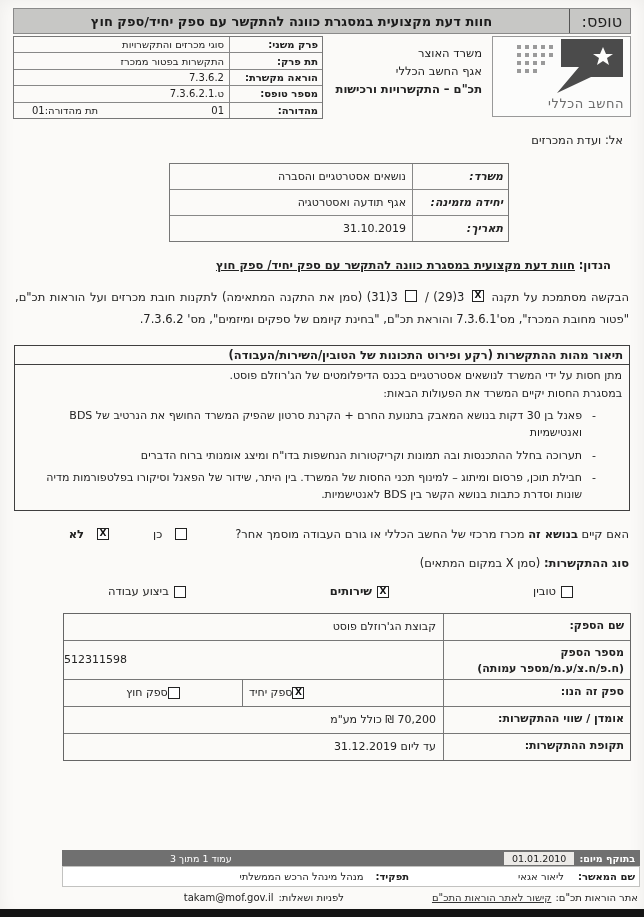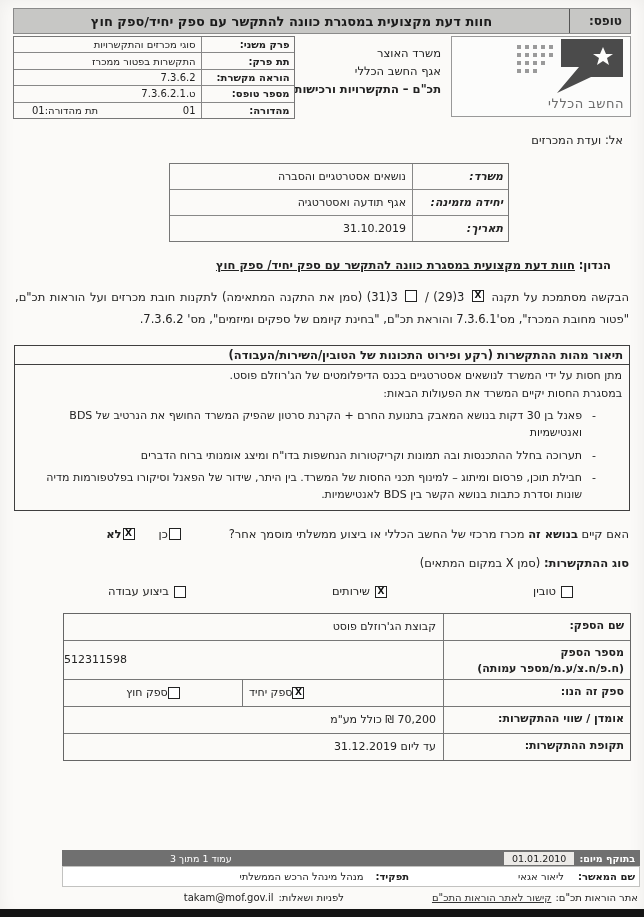--- a/index.html
+++ b/index.html
@@ -6,26 +6,26 @@
   .page{
     width:644px;height:917px;margin:0 auto;position:relative;overflow:hidden;
     background:#fbfaf8;color:#222;
     font-family:"DejaVu Sans",sans-serif;font-size:11px;direction:rtl;
     box-shadow:inset 0 0 18px rgba(0,0,0,0.06);
   }
   .content{padding:8px 13px 0 13px;}
 
   
   .titlebar{display:flex;align-items:stretch;background:#c7c7c5;border:1px solid #8a8a8a;height:24px;}
-  .titlebar .formtag{width:52px;display:flex;align-items:center;padding-right:8px;font-weight:bold;font-size:12px;border-left:1.5px solid #555;}
+  .titlebar .formtag{width:52px;display:flex;align-items:center;padding-right:8px;font-weight:normal;font-size:16px;border-left:1.5px solid #555;}
   .titlebar .formtitle{flex:1;display:flex;align-items:center;justify-content:center;font-weight:bold;font-size:13px;color:#1c1c1c;}
 
   
   .header{display:flex;margin-top:2px;}
-  .logo-box{width:137px;height:79px;border:1px solid #999;background:#fcfcfb;position:relative;flex:none;padding-left:41px;}
+  .logo-box{width:137px;height:79px;border:1px solid #999;background:#fcfcfb;position:relative;flex:none;}
   .logo-caption{position:absolute;right:6px;bottom:5px;font-size:13px;color:#6d6d6d;letter-spacing:0.5px;}
   .ministry{margin-right:10px;margin-top:9px;text-align:right;line-height:1.55;font-size:11.5px;flex:none;}
   .ministry .b{font-weight:bold;}
   .meta-table{width:308px;margin-right:auto;border:1px solid #777;align-self:flex-start;}
   .meta-row{display:flex;border-bottom:1px solid #888;height:15.4px;align-items:center;font-size:10px;}
   .meta-row:last-child{border-bottom:none;}
   .meta-row .lbl{width:88px;flex:none;font-weight:bold;padding-right:4px;border-left:1px solid #888;height:100%;display:flex;align-items:center;}
   .meta-row .val{flex:1;padding-right:5px;padding-left:6px;display:flex;align-items:center;}
   .meta-row .val.split{justify-content:space-between;padding-left:18px;}
 
@@ -52,28 +52,28 @@
   
   .desc-box{margin:14px 1px 0 1px;border:1.5px solid #3f3f3f;}
   .desc-head{font-weight:bold;padding:2px 6px;border-bottom:1px solid #3f3f3f;font-size:11.5px;}
   .desc-body{padding:2px 7px 7px 7px;line-height:1.62;font-size:11px;}
   .desc-bullets{margin-top:4px;}
   .bullet{display:flex;padding-right:26px;margin-top:5px;line-height:1.55;}
   .bullet .dash{flex:none;margin-left:10px;}
 
   .question-row{display:flex;align-items:center;margin:16px 2px 0 0;font-size:11.5px;}
   .question-row .qtext{margin-left:48px;}
-  .question-row .opt{display:flex;align-items:center;gap:1px;margin-left:24px;}
+  .question-row .opt{display:flex;align-items:center;gap:13px;margin-left:44px;}
   .question-row .opt.no{font-weight:bold;}
 
   .type-line{margin:15px 2px 0 0;font-size:11.5px;}
   .type-line .lbl{font-weight:bold;}
   .type-options{display:flex;justify-content:space-between;margin:14px 0 0 0;padding:0 58px 0 95px;font-size:11.5px;}
   .type-options .opt{display:flex;align-items:flex-end;gap:5px;}
-  .type-options .opt.sel{font-weight:normal;}
+  .type-options .opt.sel{font-weight:bold;}
 
   
   .supplier-table{width:566px;margin:15px 0 0 auto;border:1px solid #666;}
   .sup-row{display:flex;border-bottom:1px solid #777;min-height:26px;align-items:stretch;}
   .sup-row:last-child{border-bottom:none;}
   .sup-row .lbl{width:176px;flex:none;font-weight:bold;padding:4px 6px 2px 4px;border-left:1px solid #777;font-size:11px;line-height:1.45;}
   .sup-row .val{flex:1;display:flex;align-items:center;justify-content:flex-start;padding-right:7px;font-size:11px;}
   .sup-row .val.num{padding-right:58px;}
   .sup-row .kindcell1{width:194px;flex:none;display:flex;align-items:center;justify-content:flex-end;padding-left:6px;border-left:1px solid #777;}
   .sup-row .kindcell2{flex:1;display:flex;align-items:center;justify-content:center;}
@@ -220,21 +220,21 @@
             <span>חבילת תוכן, פרסום ומיתוג – למינוף תכני החסות של המשרד. בין היתר, שידור של הפאנל וסיקורו בפלטפורמות מדיה שונות וסדרת כתבות בנושא הקשר בין BDS לאנטישמיות.</span>
           </div>
         </div>
       </div>
     </div>
 
     <div class="question-row">
       <span class="qtext">
         <span>האם קיים</span>
         <b>בנושא זה</b>
-        <span>מכרז מרכזי של החשב הכללי או ביצוע ממשלתי מוסמך אחר?</span>
+        <span>מכרז מרכזי של החשב הכללי או גורם העבודה מוסמך אחר?</span>
       </span>
       <span class="opt">
         <span class="cb"></span>
         <span>כן</span>
       </span>
       <span class="opt no">
         <span class="cb checked"></span>
         <span>לא</span>
       </span>
     </div>

